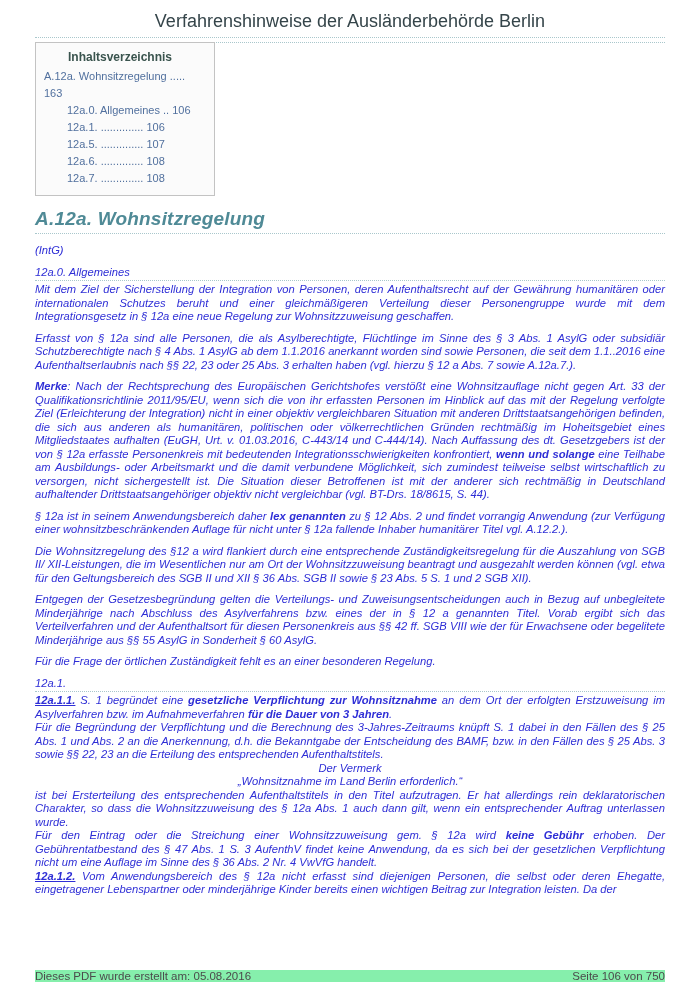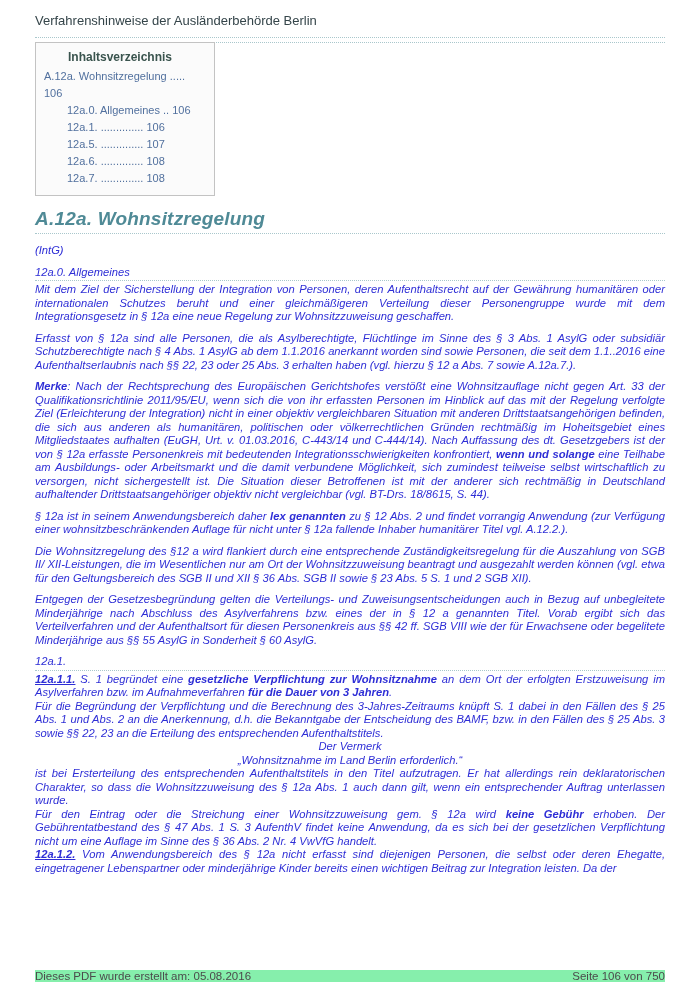--- a/index.html
+++ b/index.html
@@ -5,21 +5,21 @@
   * { margin:0; padding:0; box-sizing:border-box; }
   html,body { background:#ffffff; }
   .page {
     position:relative; width:700px; height:990px; background:#ffffff;
     font-family:"Liberation Sans","DejaVu Sans",sans-serif; overflow:hidden;
   }
   .content {
     position:absolute; top:0; left:0; right:0; bottom:30px;
     overflow:hidden; padding:12px 35px 0 35px;
   }
-  .header-title { font-size:13px; color:#35454a; line-height:18px; }
+  .header-title { font-size:18px; color:#35454a; line-height:18px;text-align:center; }
   .drule { border-top:1px dotted #a9c7cc; height:0; }
   .rule-header { margin-top:7px; }
   .doc-title { margin-top:15px; font-size:26px; font-weight:400; color:#3c4a4e; line-height:30px; letter-spacing:0.5px; }
   .rule-title { margin-top:4px; }
 
   .toc {
     width:180px; margin-top:-1px; background:#fbfbfb;
     border:1px solid #c3c3c3; padding:6px 18px 8px 8px;
   }
   .toc-title { font-size:12px; font-weight:bold; color:#3a544e; text-align:center; line-height:16px; margin-bottom:3px; }
@@ -56,41 +56,42 @@
 <div class="page">
   <div class="content">
 
     <div class="header-title">Verfahrenshinweise der Ausländerbehörde Berlin</div>
     <div class="drule rule-header"></div>
 
     <div class="drule rule-title"></div>
 
     <div class="toc">
       <div class="toc-title">Inhaltsverzeichnis</div>
-      <div class="toc-entry root">A.12a. Wohnsitzregelung ..... 106</div>
+      <div class="toc-entry root">A.12a. Wohnsitzregelung ..... 163</div>
       <div class="toc-entry sub">12a.0. Allgemeines .. 106</div>
       <div class="toc-entry sub">12a.1. .............. 106</div>
       <div class="toc-entry sub">12a.5. .............. 107</div>
       <div class="toc-entry sub">12a.6. .............. 108</div>
       <div class="toc-entry sub">12a.7. .............. 108</div>
     </div>
 
     <div class="section-heading">A.12a. Wohnsitzregelung</div>
     <div class="drule rule-section"></div>
 
     <div class="doc-body" id="doc-body">
         <p class="p"><span>(IntG)</span></p>
         <div class="sub-heading">12a.0. Allgemeines</div>
         <div class="drule tight-rule"></div>
         <p class="p"><span>Mit dem Ziel der Sicherstellung der Integration von Personen, deren Aufenthaltsrecht auf der Gewährung humanitären oder internationalen Schutzes beruht und einer gleichmäßigeren Verteilung dieser Personengruppe wurde mit dem Integrationsgesetz in § 12a eine neue Regelung zur Wohnsitzzuweisung geschaffen.</span></p>
         <p class="p"><span>Erfasst von § 12a sind alle Personen, die als Asylberechtigte, Flüchtlinge im Sinne des § 3 Abs. 1 AsylG oder subsidiär Schutzberechtigte nach § 4 Abs. 1 AsylG ab dem 1.1.2016 anerkannt worden sind sowie Personen, die seit dem 1.1..2016 eine Aufenthaltserlaubnis nach §§ 22, 23 oder 25 Abs. 3 erhalten haben (vgl. hierzu § 12 a Abs. 7 sowie A.12a.7.).</span></p>
         <p class="p"><span class="b">Merke</span><span>: Nach der Rechtsprechung des Europäischen Gerichtshofes verstößt eine Wohnsitzauflage nicht gegen Art. 33 der Qualifikationsrichtlinie 2011/95/EU, wenn sich die von ihr erfassten Personen im Hinblick auf das mit der Regelung verfolgte Ziel (Erleichterung der Integration) nicht in einer objektiv vergleichbaren Situation mit anderen Drittstaatsangehörigen befinden, die sich aus anderen als humanitären, politischen oder völkerrechtlichen Gründen rechtmäßig im Hoheitsgebiet eines Mitgliedstaates aufhalten (EuGH, Urt. v. 01.03.2016, C-443/14 und C-444/14). Nach Auffassung des dt. Gesetzgebers ist der von § 12a erfasste Personenkreis mit bedeutenden Integrationsschwierigkeiten konfrontiert, </span><span class="b">wenn und solange</span><span> eine Teilhabe am Ausbildungs- oder Arbeitsmarkt und die damit verbundene Möglichkeit, sich zumindest teilweise selbst wirtschaftlich zu versorgen, nicht sichergestellt ist. Die Situation dieser Betroffenen ist mit der anderer sich rechtmäßig in Deutschland aufhaltender Drittstaatsangehöriger objektiv nicht vergleichbar (vgl. BT-Drs. 18/8615, S. 44).</span></p>
         <p class="p"><span>§ 12a ist in seinem Anwendungsbereich daher </span><span class="b">lex genannten</span><span> zu § 12 Abs. 2 und findet vorrangig Anwendung (zur Verfügung einer wohnsitzbeschränkenden Auflage für nicht unter § 12a fallende Inhaber humanitärer Titel vgl. A.12.2.).</span></p>
         <p class="p"><span>Die Wohnsitzregelung des §12 a wird flankiert durch eine entsprechende Zuständigkeitsregelung für die Auszahlung von SGB II/ XII-Leistungen, die im Wesentlichen nur am Ort der Wohnsitzzuweisung beantragt und ausgezahlt werden können (vgl. etwa für den Geltungsbereich des SGB II und XII § 36 Abs. SGB II sowie § 23 Abs. 5 S. 1 und 2 SGB XII).</span></p>
         <p class="p"><span>Entgegen der Gesetzesbegründung gelten die Verteilungs- und Zuweisungsentscheidungen auch in Bezug auf unbegleitete Minderjährige nach Abschluss des Asylverfahrens bzw. eines der in § 12 a genannten Titel. Vorab ergibt sich das Verteilverfahren und der Aufenthaltsort für diesen Personenkreis aus §§ 42 ff. SGB VIII wie der für Erwachsene oder begelitete Minderjährige aus §§ 55 AsylG in Sonderheit § 60 AsylG.</span></p>
+        <p class="p"><span>Für die Frage der örtlichen Zuständigkeit fehlt es an einer besonderen Regelung.</span></p>
         <div class="sub-heading">12a.1.</div>
         <div class="drule tight-rule"></div>
         <p class="tight"><span class="b u">12a.1.1.</span><span> S. 1 begründet eine </span><span class="b">gesetzliche Verpflichtung zur Wohnsitznahme</span><span> an dem Ort der erfolgten Erstzuweisung im Asylverfahren bzw. im Aufnahmeverfahren </span><span class="b">für die Dauer von 3 Jahren</span><span>.</span></p>
         <p class="tight"><span>Für die Begründung der Verpflichtung und die Berechnung des 3-Jahres-Zeitraums knüpft S. 1 dabei in den Fällen des § 25 Abs. 1 und Abs. 2 an die Anerkennung, d.h. die Bekanntgabe der Entscheidung des BAMF, bzw. in den Fällen des § 25 Abs. 3 sowie §§ 22, 23 an die Erteilung des entsprechenden Aufenthaltstitels.</span></p>
         <p class="line"><span>Der Vermerk</span></p>
         <p class="center"><span>„Wohnsitznahme im Land Berlin erforderlich.“</span></p>
         <p class="tight"><span>ist bei Ersterteilung des entsprechenden Aufenthaltstitels in den Titel aufzutragen. Er hat allerdings rein deklaratorischen Charakter, so dass die Wohnsitzzuweisung des § 12a Abs. 1 auch dann gilt, wenn ein entsprechender Auftrag unterlassen wurde.</span></p>
         <p class="tight"><span>Für den Eintrag oder die Streichung einer Wohnsitzzuweisung gem. § 12a wird </span><span class="b">keine Gebühr</span><span> erhoben. Der Gebührentatbestand des § 47 Abs. 1 S. 3 AufenthV findet keine Anwendung, da es sich bei der gesetzlichen Verpflichtung nicht um eine Auflage im Sinne des § 36 Abs. 2 Nr. 4 VwVfG handelt.</span></p>
         <p class="tight"><span class="b u">12a.1.2.</span><span> Vom Anwendungsbereich des § 12a nicht erfasst sind diejenigen Personen, die selbst oder deren Ehegatte, eingetragener Lebenspartner oder minderjährige Kinder bereits einen wichtigen Beitrag zur Integration leisten. Da der</span></p>
       </div>

